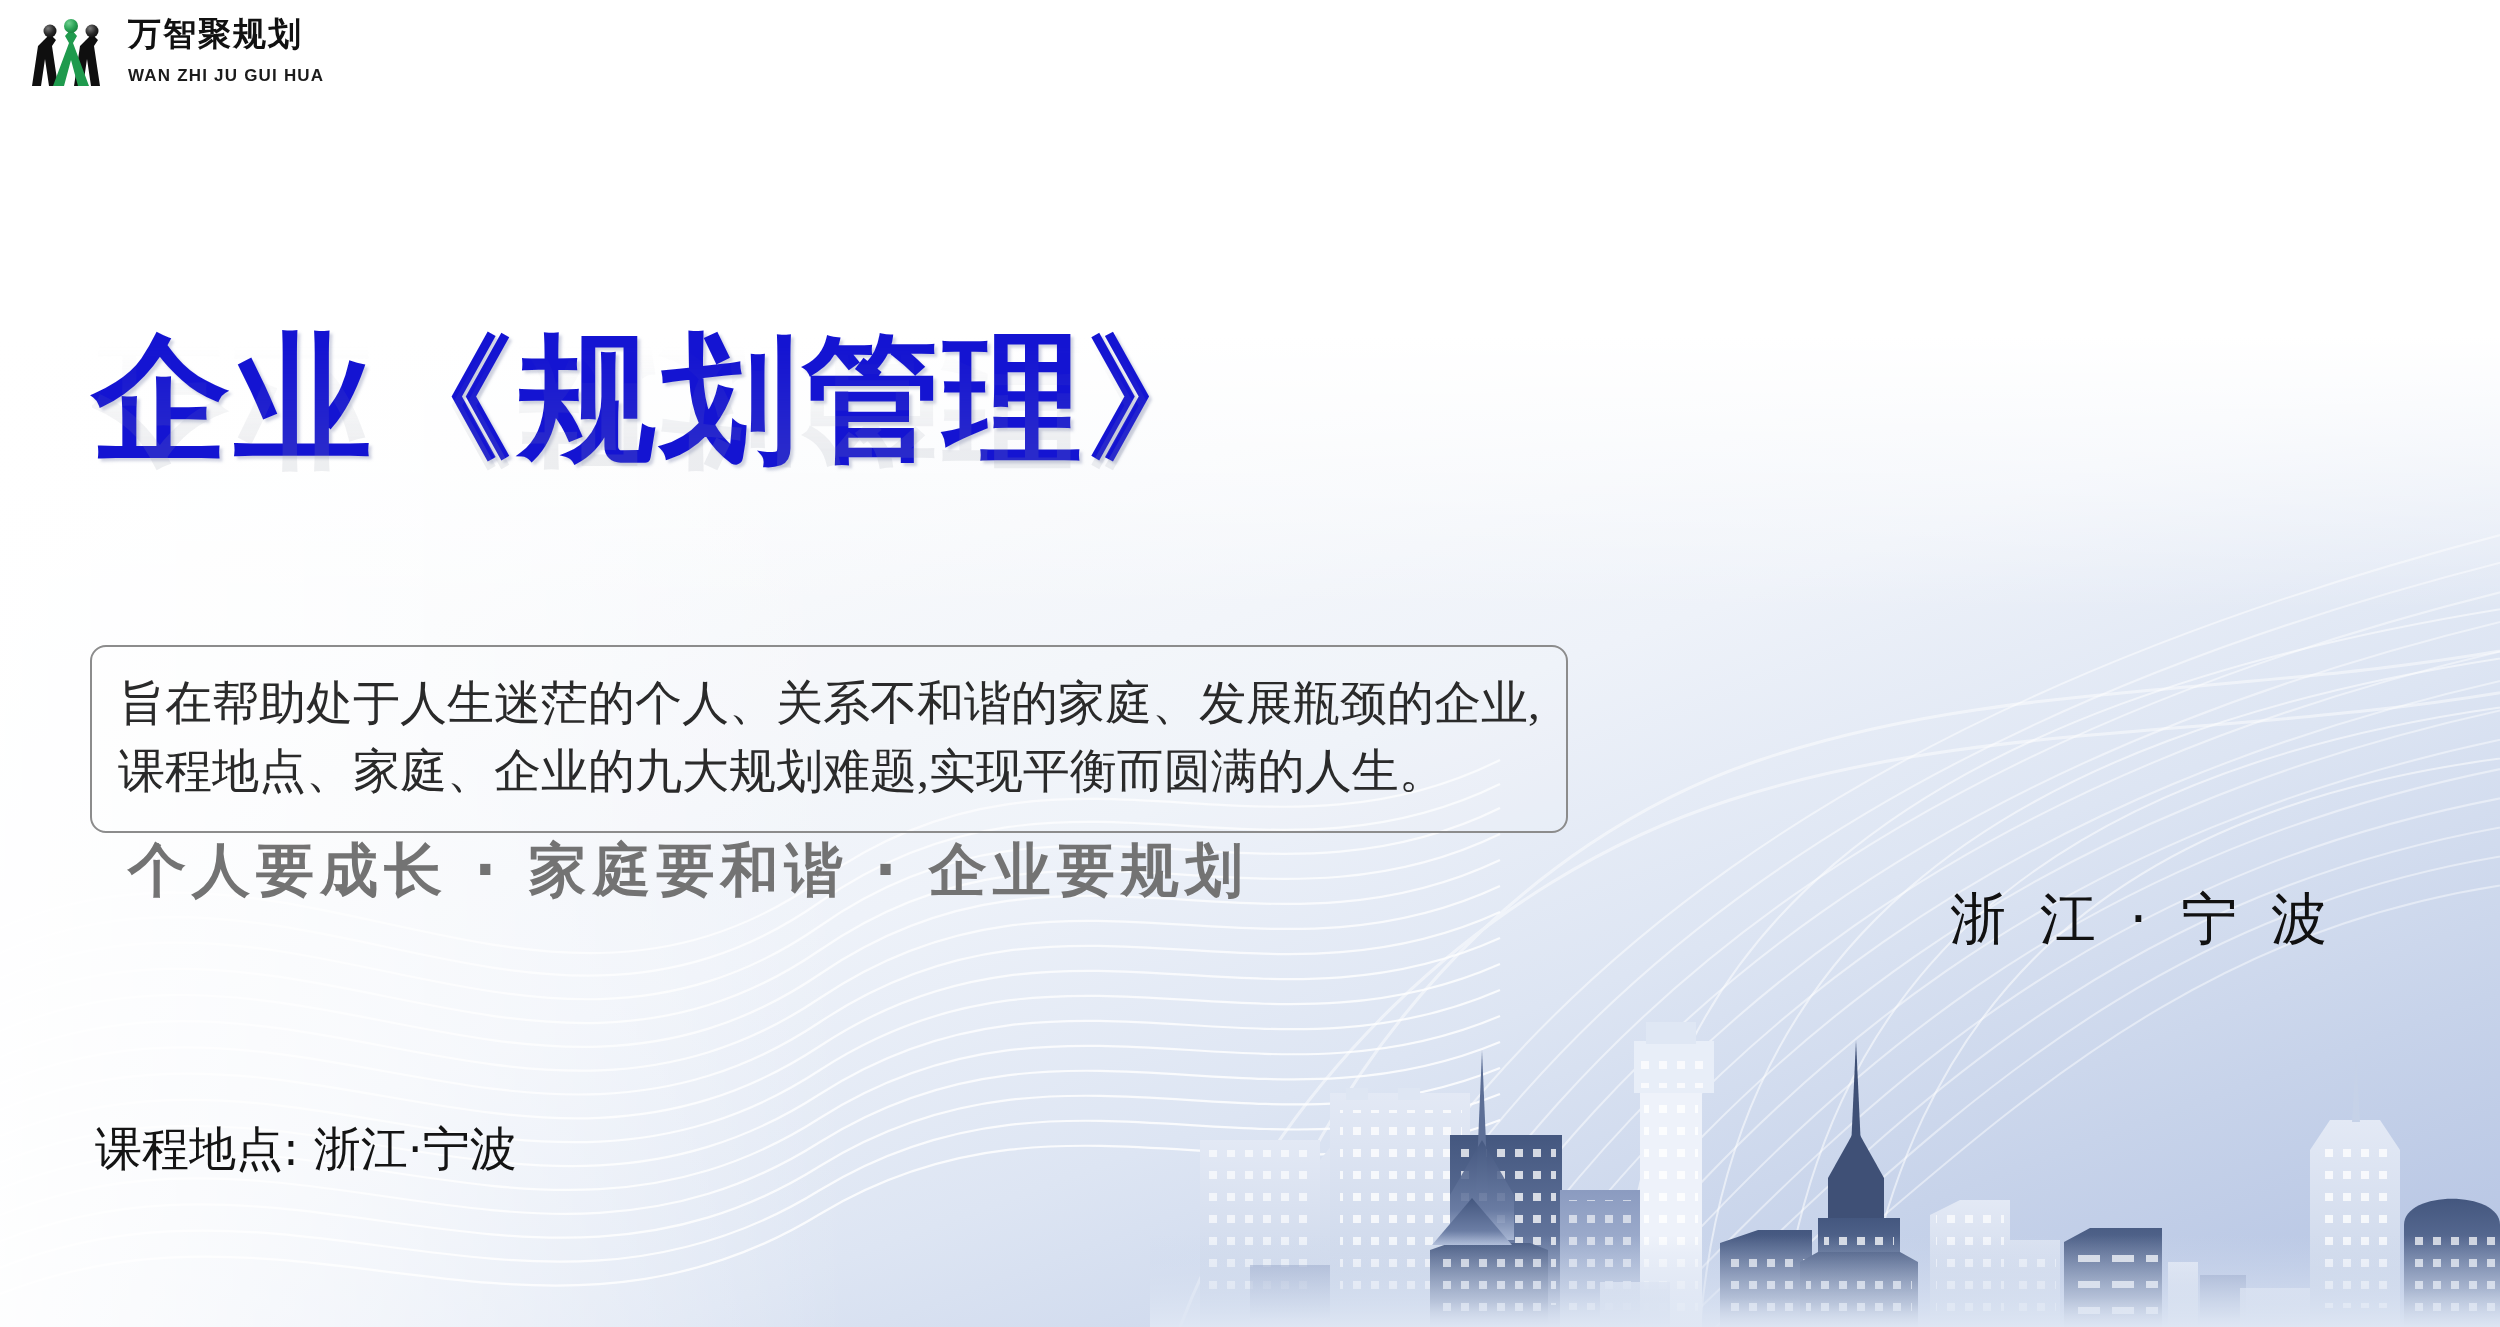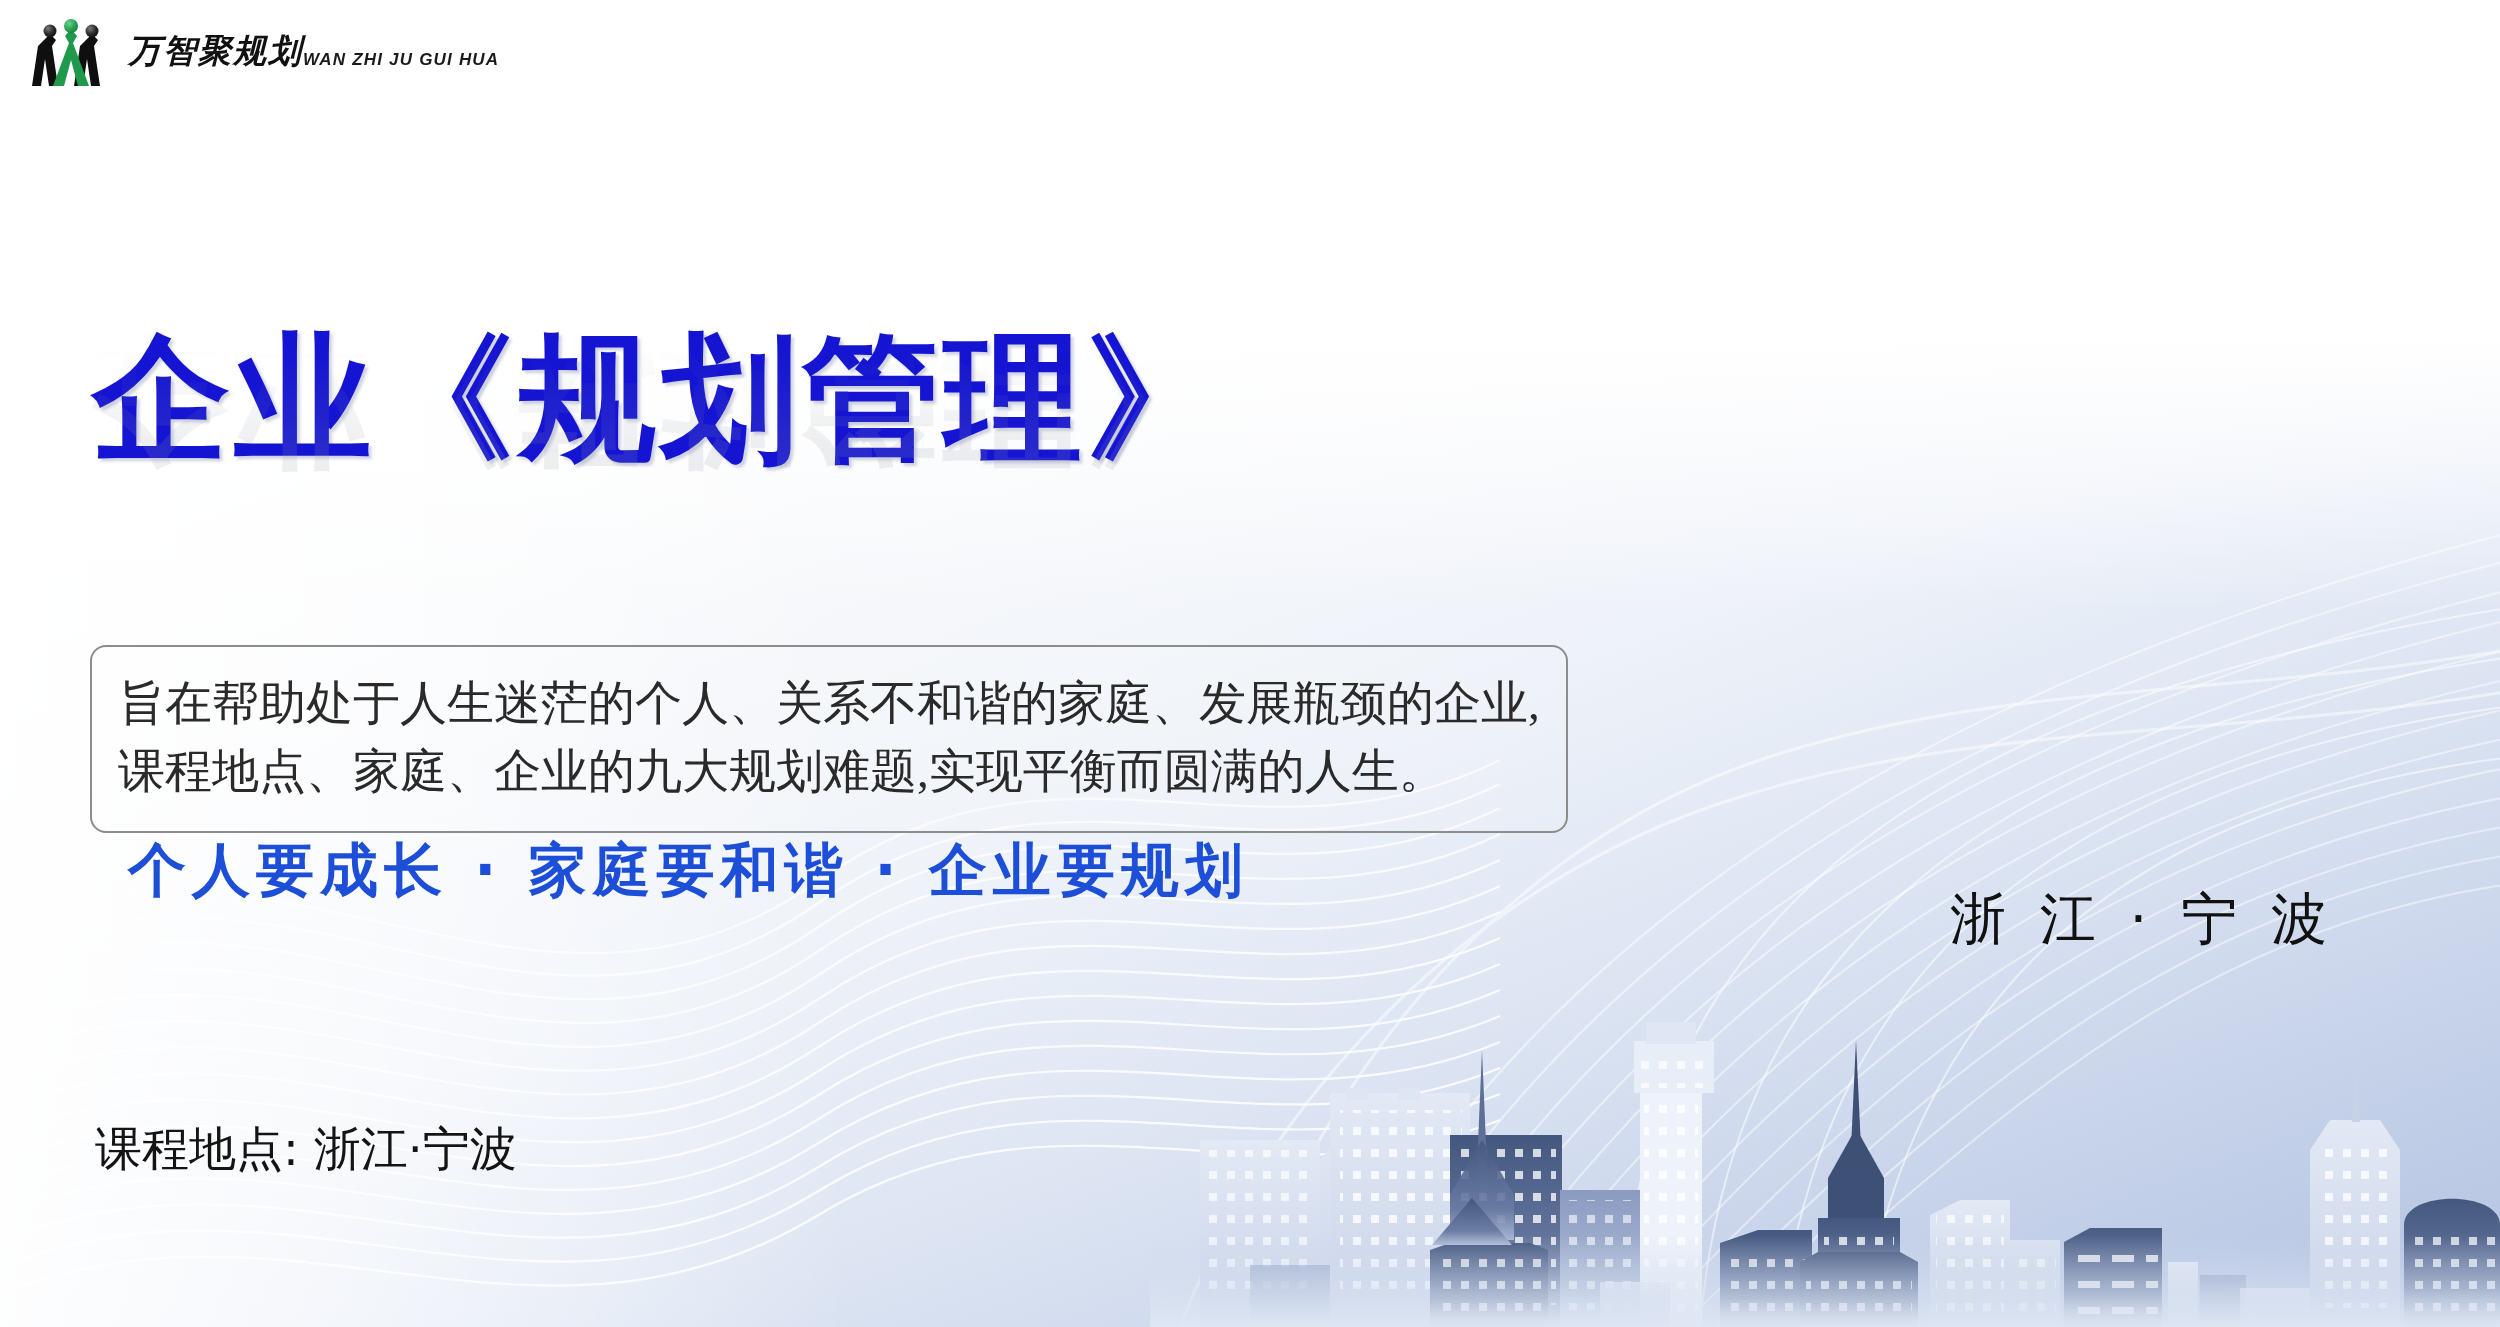--- a/index.html
+++ b/index.html
@@ -55,21 +55,21 @@
   
   .logo {
     position: absolute;
     left: 28px;
     top: 14px;
     display: flex;
     align-items: center;
     gap: 14px;
   }
   .logo-mark { width: 86px; height: 74px; display:block; }
-  .logo-text { display: flex; flex-direction: row; line-height: 1; font-style: italic; }
+  .logo-text { display: flex; flex-direction: column; line-height: 1; }
   .logo-cn {
     font-family: "Liberation Serif", "DejaVu Serif", serif;
     font-size: 33px;
     font-weight: 700;
     color: #111111;
     letter-spacing: 2px;
   }
   .logo-en {
     font-family: "Liberation Sans", sans-serif;
     font-size: 17px;
@@ -135,21 +135,21 @@
   }
 
   
   .slogan {
     position: absolute;
     left: 128px;
     top: 832px;
     font-family: "DejaVu Sans", "Liberation Sans", sans-serif;
     font-size: 58px;
     font-weight: 700;
-    color: #1d4ed8;
+    color: #737373;
     letter-spacing: 6px;
     white-space: nowrap;
   }
 
   
   .loc-badge {
     position: absolute;
     left: 1950px;
     top: 862px;
     width: 360px;

